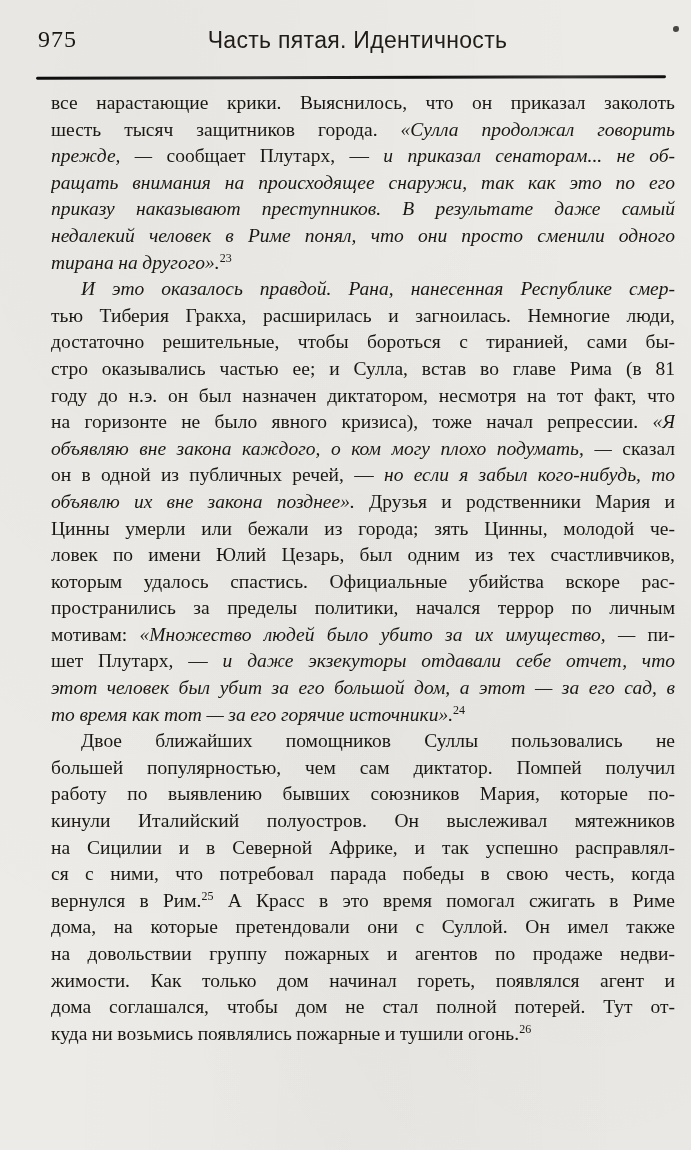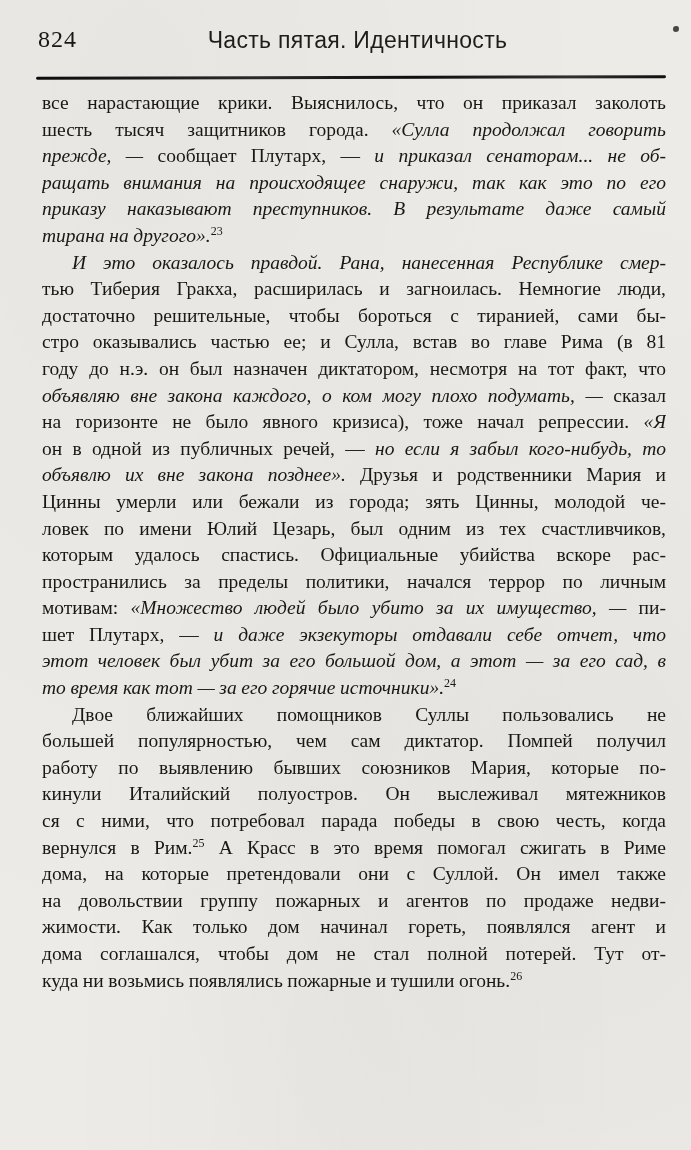--- a/index.html
+++ b/index.html
@@ -60,21 +60,21 @@
     left: 673px;
     width: 6px;
     height: 6px;
     border-radius: 50% 40% 55% 45%;
     background: rgba(45,42,38,0.85);
   }
   
   .page-body {
     position: absolute;
     top: 90px;
-    left: 42px;
+    left: 51px;
     width: 624px;
     font-size: 19.5px;
     word-spacing: -0.3px;
   }
   .line {
     height: 26.6px;
     line-height: 26.6px;
     overflow: hidden;
     white-space: normal;
     text-align: justify;
@@ -98,61 +98,63 @@
     position: relative;
     top: -7px;
     letter-spacing: 0;
   }
 </style>
 </head>
 <body>
 
 <div class="page">
 
-  <div class="page-number">824</div>
+  <div class="page-number">975</div>
 
   <div class="running-header">Часть пятая. Идентичность</div>
 
   <div class="header-rule"></div>
 
   <div class="scan-speck"></div>
 
   <div class="page-body" id="page-body">
       <div>
         <div class="line j"><span class="rm">все нарастающие крики. Выяснилось, что он приказал заколоть</span></div>
         <div class="line j"><span class="rm">шесть тысяч защитников города. </span><span class="it">«Сулла продолжал говорить</span></div>
         <div class="line j"><span class="it">прежде, — </span><span class="rm">сообщает Плутарх, — </span><span class="it">и приказал сенаторам... не об-</span></div>
         <div class="line j"><span class="it">ращать внимания на происходящее снаружи, так как это по его</span></div>
         <div class="line j"><span class="it">приказу наказывают преступников. В результате даже самый</span></div>
+        <div class="line j"><span class="it">недалекий человек в Риме понял, что они просто сменили одного</span></div>
         <div class="line l"><span class="it">тирана на другого».</span><span class="sup">23</span></div>
       </div>
       <div>
         <div class="line j" style="text-indent: 30px; font-style: italic;"><span class="rm">И это оказалось правдой. Рана, нанесенная Республике смер-</span></div>
         <div class="line j"><span class="rm">тью Тиберия Гракха, расширилась и загноилась. Немногие люди,</span></div>
         <div class="line j"><span class="rm">достаточно решительные, чтобы бороться с тиранией, сами бы-</span></div>
         <div class="line j"><span class="rm">стро оказывались частью ее; и Сулла, встав во главе Рима (в 81</span></div>
         <div class="line j"><span class="rm">году до н.э. он был назначен диктатором, несмотря на тот факт, что</span></div>
+        <div class="line j"><span class="rm">на горизонте не было явного кризиса), тоже начал репрессии. </span><span class="it">«Я</span></div>
         <div class="line j"><span class="it">объявляю вне закона каждого, о ком могу плохо подумать, — </span><span class="rm">сказал</span></div>
-        <div class="line j"><span class="rm">на горизонте не было явного кризиса), тоже начал репрессии. </span><span class="it">«Я</span></div>
         <div class="line j"><span class="rm">он в одной из публичных речей, — </span><span class="it">но если я забыл кого-нибудь, то</span></div>
         <div class="line j"><span class="it">объявлю их вне закона позднее».</span><span class="rm"> Друзья и родственники Мария и</span></div>
         <div class="line j"><span class="rm">Цинны умерли или бежали из города; зять Цинны, молодой че-</span></div>
         <div class="line j"><span class="rm">ловек по имени Юлий Цезарь, был одним из тех счастливчиков,</span></div>
         <div class="line j"><span class="rm">которым удалось спастись. Официальные убийства вскоре рас-</span></div>
         <div class="line j"><span class="rm">пространились за пределы политики, начался террор по личным</span></div>
         <div class="line j"><span class="rm">мотивам: </span><span class="it">«Множество людей было убито за их имущество, — </span><span class="rm">пи-</span></div>
         <div class="line j"><span class="rm">шет Плутарх, — </span><span class="it">и даже экзекуторы отдавали себе отчет, что</span></div>
         <div class="line j"><span class="it">этот человек был убит за его большой дом, а этот — за его сад, в</span></div>
         <div class="line l"><span class="it">то время как тот — за его горячие источники».</span><span class="sup">24</span></div>
       </div>
       <div>
         <div class="line j" style="text-indent: 30px;"><span class="rm">Двое ближайших помощников Суллы пользовались не</span></div>
         <div class="line j"><span class="rm">большей популярностью, чем сам диктатор. Помпей получил</span></div>
         <div class="line j"><span class="rm">работу по выявлению бывших союзников Мария, которые по-</span></div>
         <div class="line j"><span class="rm">кинули Италийский полуостров. Он выслеживал мятежников</span></div>
+        <div class="line j"><span class="rm">на Сицилии и в Северной Африке, и так успешно расправлял-</span></div>
         <div class="line j"><span class="rm">ся с ними, что потребовал парада победы в свою честь, когда</span></div>
         <div class="line j"><span class="rm">вернулся в Рим.</span><span class="sup">25</span><span class="rm"> А Красс в это время помогал сжигать в Риме</span></div>
         <div class="line j"><span class="rm">дома, на которые претендовали они с Суллой. Он имел также</span></div>
         <div class="line j"><span class="rm">на довольствии группу пожарных и агентов по продаже недви-</span></div>
         <div class="line j"><span class="rm">жимости. Как только дом начинал гореть, появлялся агент и</span></div>
         <div class="line j"><span class="rm">дома соглашался, чтобы дом не стал полной потерей. Тут от-</span></div>
         <div class="line l"><span class="rm">куда ни возьмись появлялись пожарные и тушили огонь.</span><span class="sup">26</span></div>
       </div>
     </div>
 

